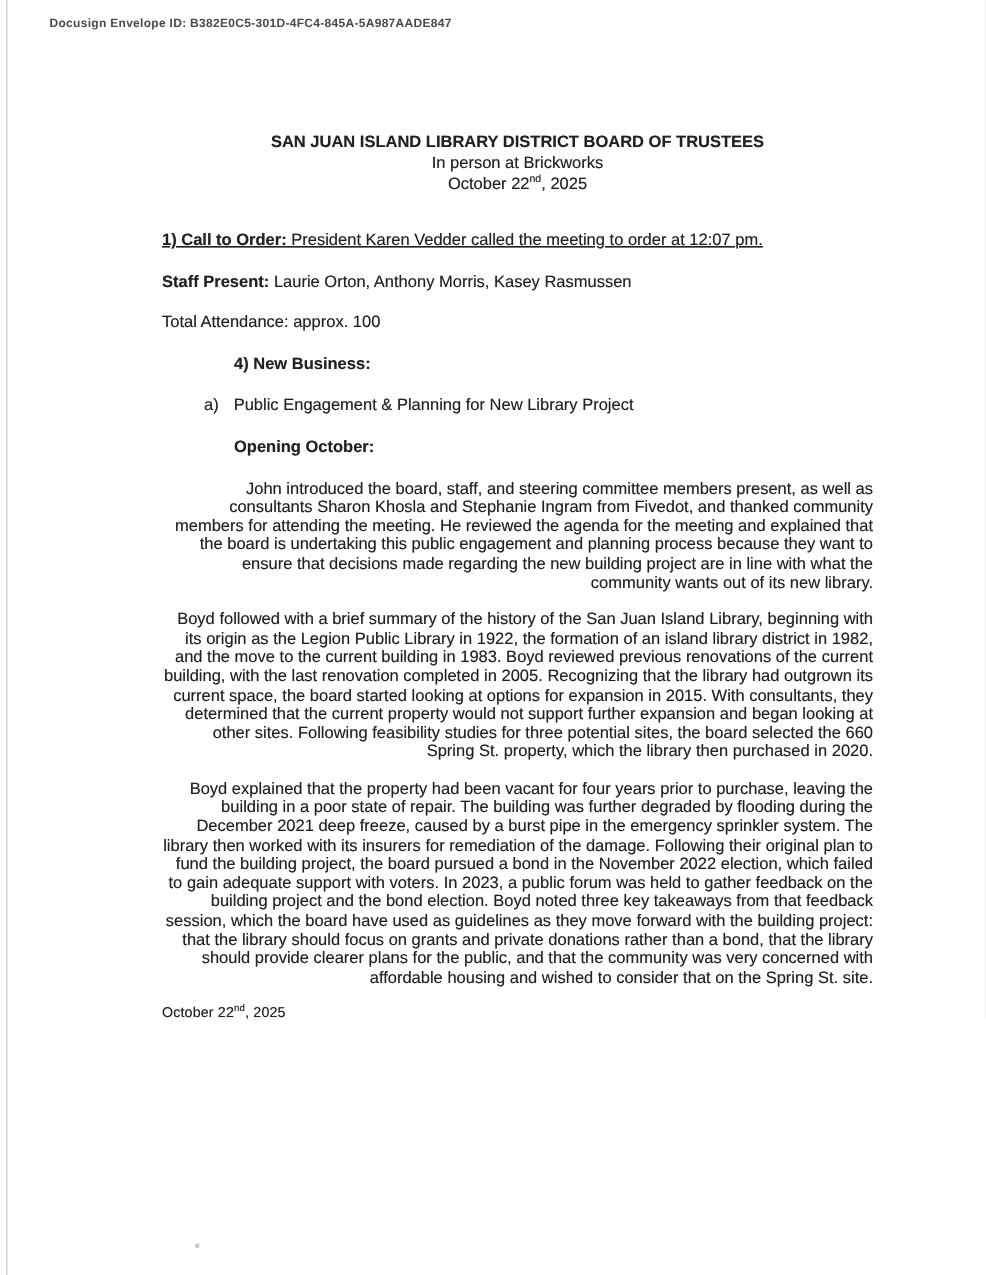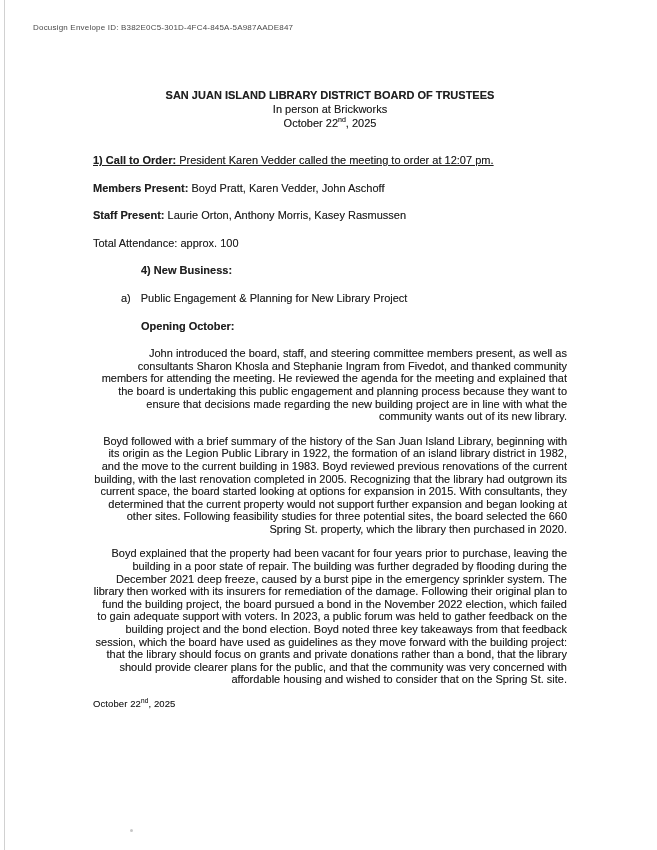--- a/index.html
+++ b/index.html
@@ -28,28 +28,29 @@
     top: 829px;
     width: 3px;
     height: 3px;
     background: #b9b9b9;
     border-radius: 50%;
     opacity: 0.8;
   }
   .docusign {
     position: absolute;
     left: 33px;
-    top: 23px;
+    top: 11px;
     font-size: 8px;
     letter-spacing: 0.2px;
     color: #4a4a4a;
+    font-weight: bold;
   }
   .content {
     position: absolute;
-    left: 93px;
+    left: 108px;
     top: 88px;
     width: 474px;
     font-size: 11px;
     line-height: 12.6px;
     text-shadow: 0 0 0.5px rgba(33,33,33,0.45);
   }
   .doc-header { text-align: center; line-height: 14px; }
   .doc-header .title { font-weight: bold; }
   sup.ord {
     font-size: 7px;
@@ -87,21 +88,20 @@
   <div class="content">
 
     <header class="doc-header">
       <div class="title">SAN JUAN ISLAND LIBRARY DISTRICT BOARD OF TRUSTEES</div>
       <div class="subtitle">In person at Brickworks</div>
       <div class="subtitle"><span>October 22</span><sup class="ord">nd</sup><span>, 2025</span></div>
     </header>
 
     <p class="line first"><span class="b">1) Call to Order:</span><span> President Karen Vedder called the meeting to order at 12:07 pm.</span></p>
 
-    <p class="line"><span class="b">Members Present:</span><span> Boyd Pratt, Karen Vedder, John Aschoff</span></p>
 
     <p class="line"><span class="b">Staff Present:</span><span> Laurie Orton, Anthony Morris, Kasey Rasmussen</span></p>
 
     <p class="line">Total Attendance: approx. 100</p>
 
     <p class="heading-line">4) New Business:</p>
 
     <p class="agenda-item"><span class="marker">a)</span><span>Public Engagement &amp; Planning for New Library Project</span></p>
 
     <p class="heading-line">Opening October:</p>

